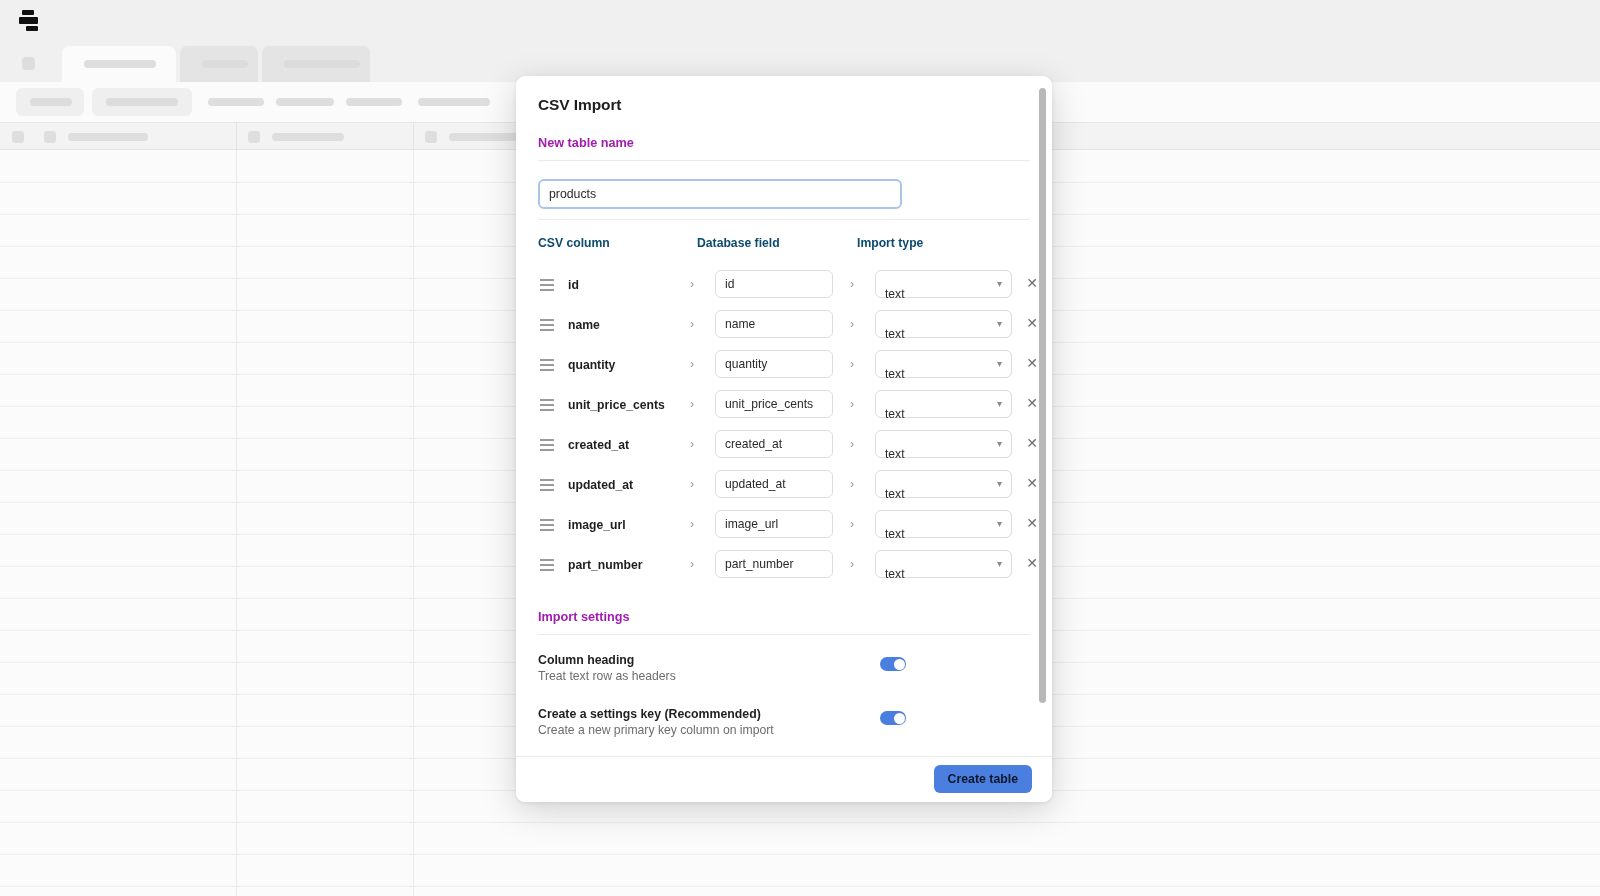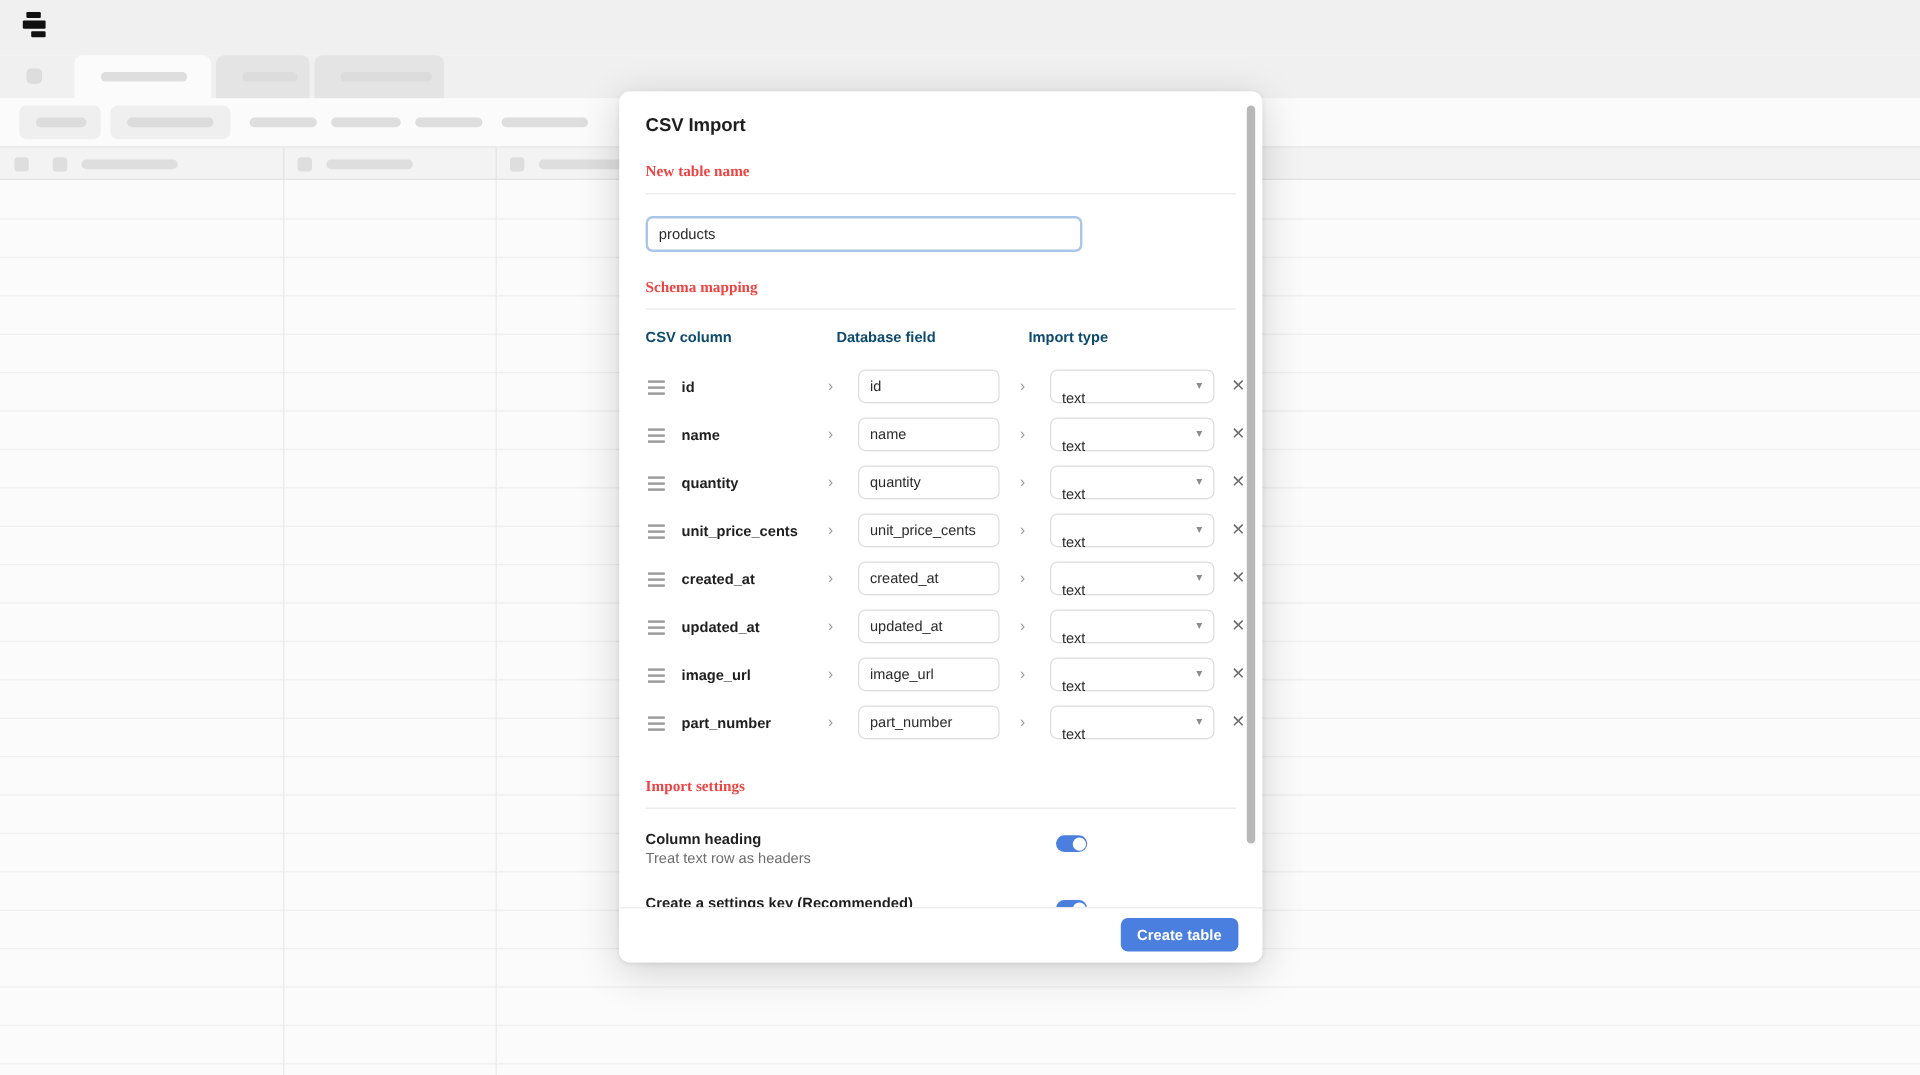--- a/index.html
+++ b/index.html
@@ -75,23 +75,22 @@
     overflow: hidden;
   }
   .modal-inner { position: relative; width: 536px; padding: 0 22px; }
 
   .modal-title {
     font-size: 15.5px; font-weight: bold; color: #1f1f1f;
     margin: 20px 0 0 0; letter-spacing: -0.1px;
   }
 
   .section-head {
-    font-size: 12.7px; font-weight: bold; color: #ef4444;
+    font-size: 12.7px; font-weight: bold; color: #a21caf;
     margin-top: 22px;
-    font-family: Liberation Serif, serif;
   }
   .rule { height: 1px; background: #e9e9e9; margin-top: 10px; }
 
   .name-input-wrap { margin-top: 18px; }
   .name-input {
     width: 364px; height: 30px;
     border: 2px solid #a9c6e8; border-radius: 6px;
     font-family: "Liberation Sans", sans-serif;
     font-size: 12.3px; color: #2a2a2a;
     padding: 0 9px; outline: none; background: #fff;
@@ -170,21 +169,21 @@
     position: absolute; left: 0; top: 0; width: 7px; height: 615px;
     border-radius: 4px; background: #b8b8b8;
   }
 
   .modal-footer {
     position: absolute; left: 0; bottom: 0; width: 536px; height: 46px;
     background: #ffffff; border-top: 1px solid #ececec;
   }
   .create-btn {
     position: absolute; right: 20px; top: 8px;
-    background: #4a7fe0; color: #ffffff; border: none; border-radius: 6px;
+    background: #4a7fe0; color: #0f172a; border: none; border-radius: 6px;
     font-family: "Liberation Sans", sans-serif;
     font-size: 12.3px; font-weight: bold;
     padding: 0 14px; height: 28px; cursor: pointer;
   }
 </style>
 </head>
 <body>
 
 <div class="app">
 
@@ -277,21 +276,20 @@
     <div class="modal-inner">
 
       <div class="modal-title">CSV Import</div>
 
       <div class="section-head">New table name</div>
       <div class="rule"></div>
       <div class="name-input-wrap">
         <input class="name-input" type="text" value="products" style="">
       </div>
 
-      <div class="section-head">Schema mapping</div>
       <div class="rule"></div>
 
       <div class="map-headers">
         <span class="mh-csv">CSV column</span>
         <span class="mh-db">Database field</span>
         <span class="mh-type">Import type</span>
       </div>
 
       <div class="map-rows" id="map-rows">
           <div class="map-row">

